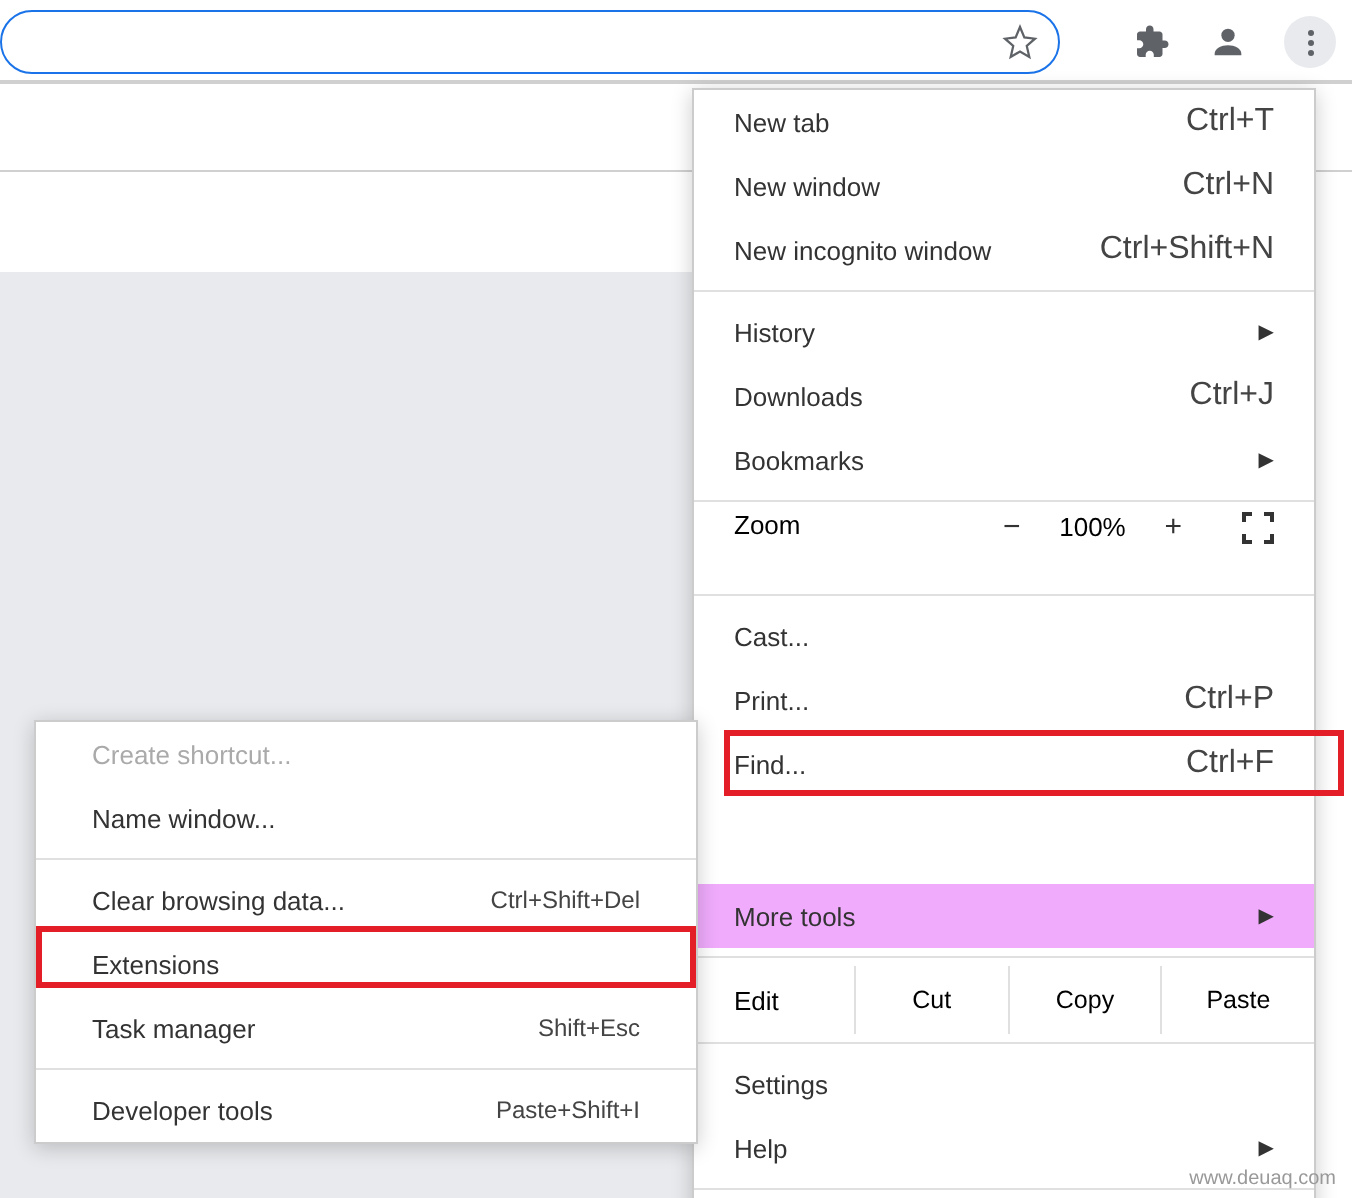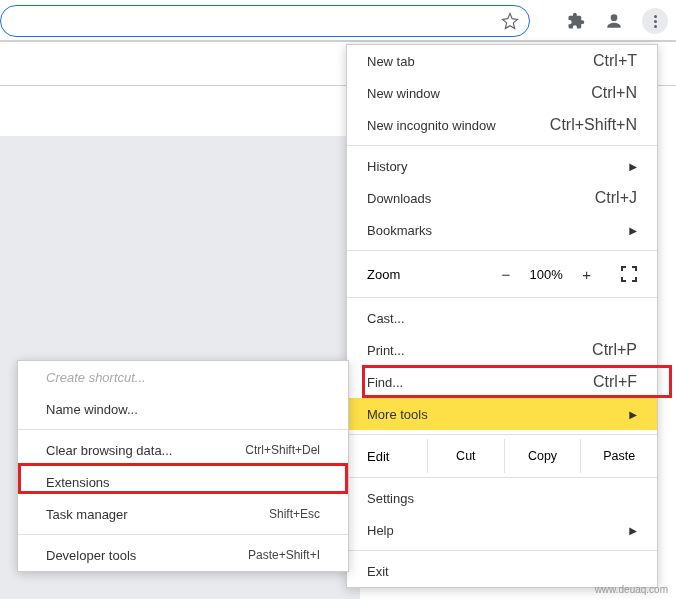--- a/index.html
+++ b/index.html
@@ -15,48 +15,48 @@
     .puzzle-icon svg { width: 18px; height: 18px; fill: #5f6368; }
     .profile-icon svg { width: 20px; height: 20px; fill: #5f6368; }
     .dots-icon { width: 26px; height: 26px; border-radius: 50%; background: #e8eaed; display: flex; flex-direction: column; align-items: center; justify-content: center; gap: 2px; }
     .dots-icon span { width: 3px; height: 3px; background: #5f6368; border-radius: 50%; }
     
     .below-toolbar { position: absolute; top: 42px; left: 0; right: 0; height: 44px; background: #fff; border-bottom: 1px solid #d0d0d0; }
     .gray-area { position: absolute; top: 136px; left: 0; width: 360px; height: 463px; background: #e8eaed; }
     
     .main-menu { position: absolute; top: 44px; right: 18px; width: 312px; background: #fff; box-shadow: 0 2px 10px rgba(0,0,0,0.2); border: 1px solid #ccc; font-size: 13px; }
     .menu-item { display: flex; align-items: center; height: 32px; padding: 0 20px; cursor: pointer; color: #333; }
-    .menu-item.highlighted { background: #fde047; }
+    .menu-item.highlighted { background: #f0abfc; margin-top: 44px; }
     .menu-label { flex: 1; }
     .menu-shortcut { color: #444; font-size: 16px; }
     .menu-arrow { margin-left: auto; font-size: 10px; color: #333; }
     .menu-separator { height: 1px; background: #e0e0e0; margin: 4px 0; }
     
-    .zoom-row { display: flex; align-items: center; height: 38px; padding: 0 20px; }
+    .zoom-row { display: flex; align-items: flex-start; height: 38px; padding: 0 20px; }
     .zoom-label { flex: 1; }
     .zoom-controls { display: flex; align-items: center; gap: 18px; font-size: 13px; }
     .zoom-btn { cursor: pointer; font-size: 15px; color: #333; }
     .zoom-pct { min-width: 36px; text-align: center; }
     .fullscreen-icon { width: 16px; height: 16px; position: relative; margin-left: 12px; }
     .fs-corner { position: absolute; width: 5px; height: 5px; border: 2px solid #333; }
     .fs-tl { top: 0; left: 0; border-right: none; border-bottom: none; }
     .fs-tr { top: 0; right: 0; border-left: none; border-bottom: none; }
     .fs-bl { bottom: 0; left: 0; border-right: none; border-top: none; }
     .fs-br { bottom: 0; right: 0; border-left: none; border-top: none; }
     
     .edit-row { display: flex; align-items: center; height: 34px; padding: 0 0 0 20px; }
     .edit-label { width: 60px; }
     .edit-btn { flex: 1; text-align: center; border-left: 1px solid #e0e0e0; height: 100%; display: flex; align-items: center; justify-content: center; cursor: pointer; font-size: 12.5px; }
     
     .red-box-main { position: absolute; border: 3px solid #e41e26; pointer-events: none; }
     .red-box-1 { top: 365px; left: 362px; width: 310px; height: 33px; }
     
     .sub-menu { position: absolute; top: 360px; left: 17px; width: 332px; background: #fff; box-shadow: 0 2px 10px rgba(0,0,0,0.2); border: 1px solid #ccc; font-size: 13px; }
     .sub-item { display: flex; align-items: center; height: 32px; padding: 0 28px; cursor: pointer; color: #333; }
-    .sub-item.disabled { color: #aaa; cursor: default; font-style: italic; }
+    .sub-item.disabled { color: #aaa; cursor: default; }
     .sub-label { flex: 1; }
     .sub-shortcut { color: #444; font-size: 12px; }
     .red-box-2 { top: 463px; left: 18px; width: 330px; height: 31px; }
     
     .watermark { position: absolute; bottom: 4px; right: 8px; font-size: 10px; color: #999; }
   </style>
 </head>
 <body>
 
 <div class="toolbar">

